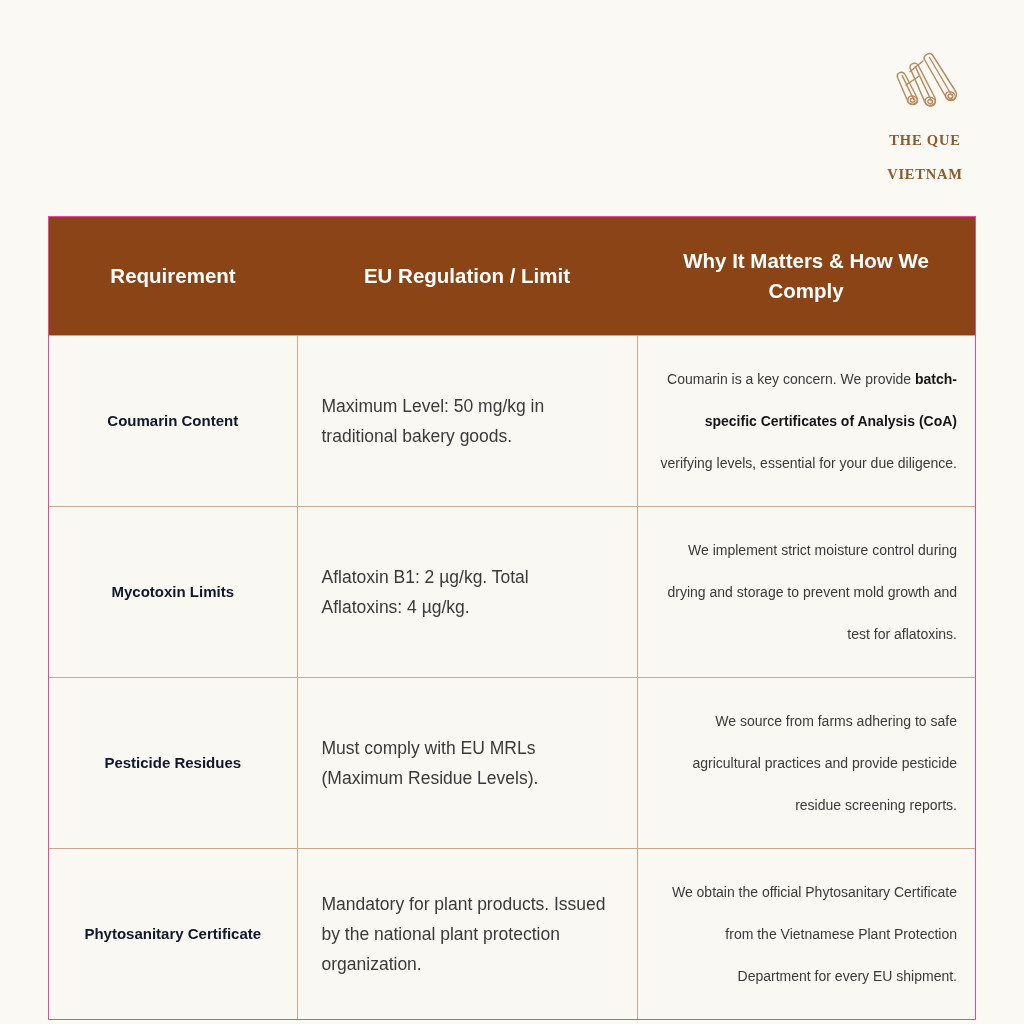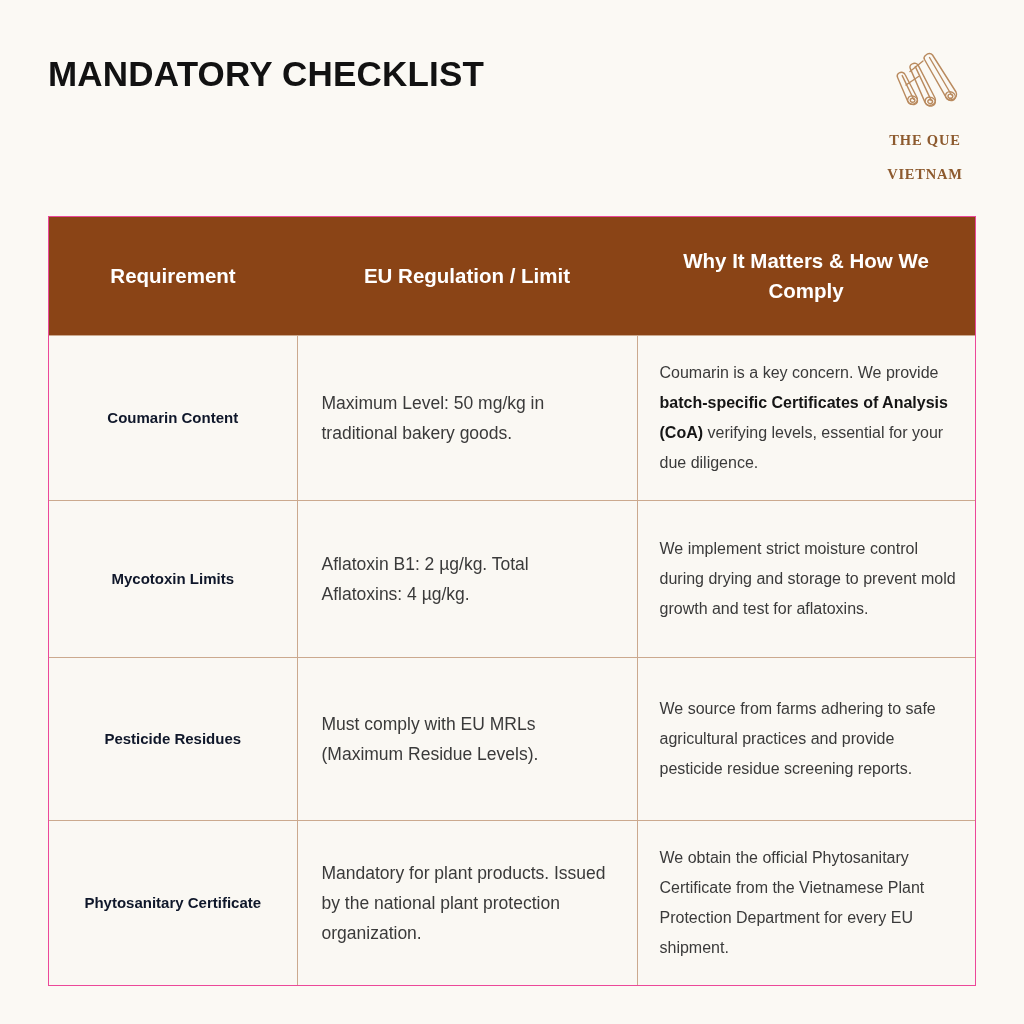--- a/index.html
+++ b/index.html
@@ -132,46 +132,46 @@
 
   .cell-reg {
     font-size: 17.5px;
     font-weight: 400;
     color: #3A3A3A;
     line-height: 30px;
     padding: 22px 24px;
   }
 
   .cell-why {
-    font-size: 16px;
+    font-size: 14px;
     font-weight: 400;
     color: #3A3A3A;
-    line-height: 30px;
+    line-height: 42px;
     padding: 22px 18px 22px 22px;
+    text-align: right;
   }
 
   .cell-why b, .cell-why strong {
     font-weight: 700;
     color: #151515;
   }
 
   .row-h1 td { height: 159px; }
   .row-h2 td { height: 157px; }
   .row-h3 td { height: 163px; }
   .row-h4 td { height: 159px; }
 </style>
 </head>
 <body>
 
 <div class="page">
 
   <div class="header">
 
     <div class="title-block">
-      <div class="title-line1">MANDATORY CHECKLIST</div>
     </div>
 
     <div class="logo">
       <svg class="logo-mark" viewBox="0 0 118 68">
         <g fill="none" stroke="#B98A5E" stroke-width="1.4" stroke-linecap="round" stroke-linejoin="round">
           <path d="M60 7 C62 5 65 5 66.5 7 L90 44 C91.5 47 90 50.5 87 51.5 C84 52.6 81 51.4 79.6 48.7 L58.5 11.5 C57.4 9.8 58.3 8.2 60 7 Z"></path>
           <path d="M63.5 9.5 L85.5 47"></path>
           <ellipse cx="84.4" cy="48.2" rx="5" ry="4.2" transform="rotate(28 84.4 48.2)"></ellipse>
           <path d="M84.4 48.2 m-2.4 0 a2.4 2.1 0 1 0 4.8 0 a2.4 2.1 0 1 0 -4.8 0"></path>
           <path d="M46 16 C48.5 14.6 51.4 15.3 52.4 17.6 L69 50 C70.3 53 68.8 56.2 65.7 57.1 C62.7 58 59.9 56.6 58.8 53.9 L44.3 20.6 C43.5 18.8 44.3 17 46 16 Z"></path>

